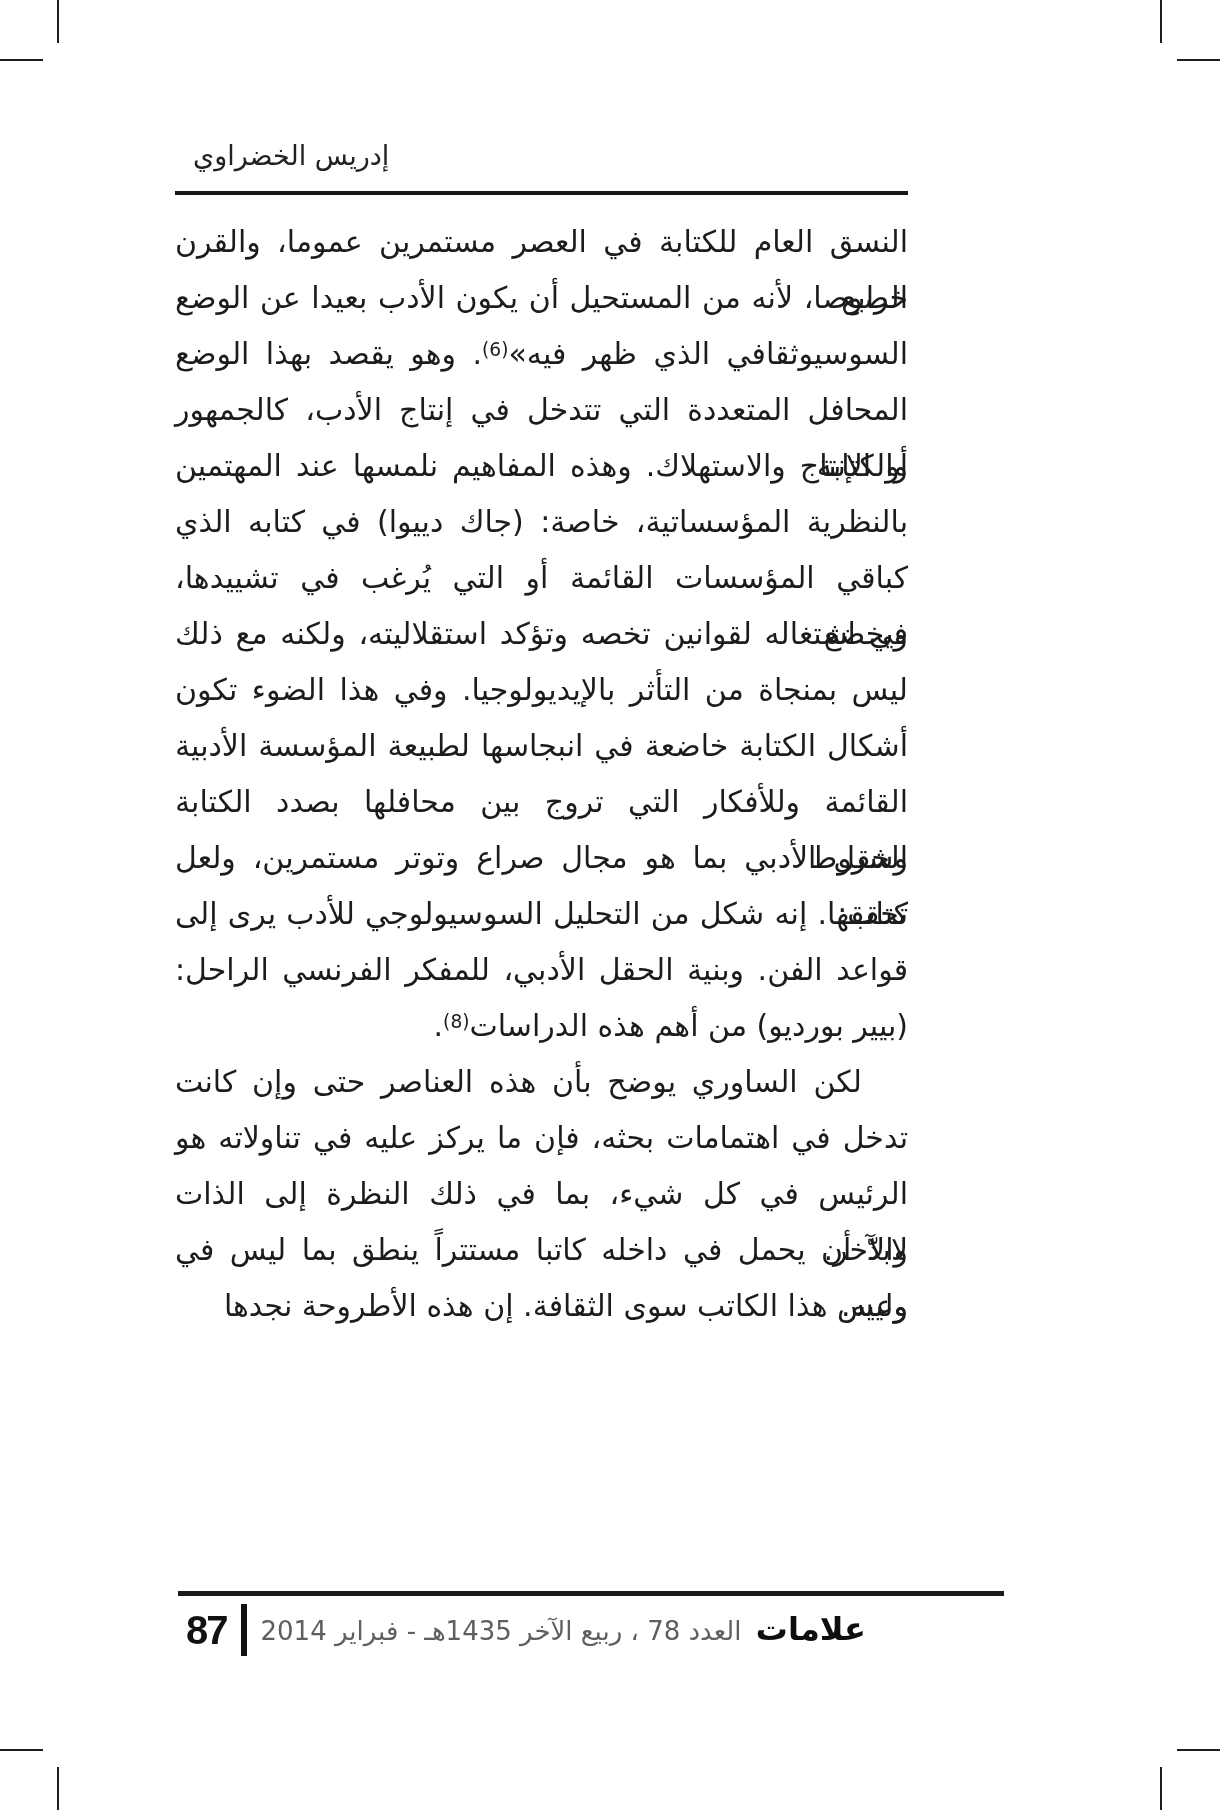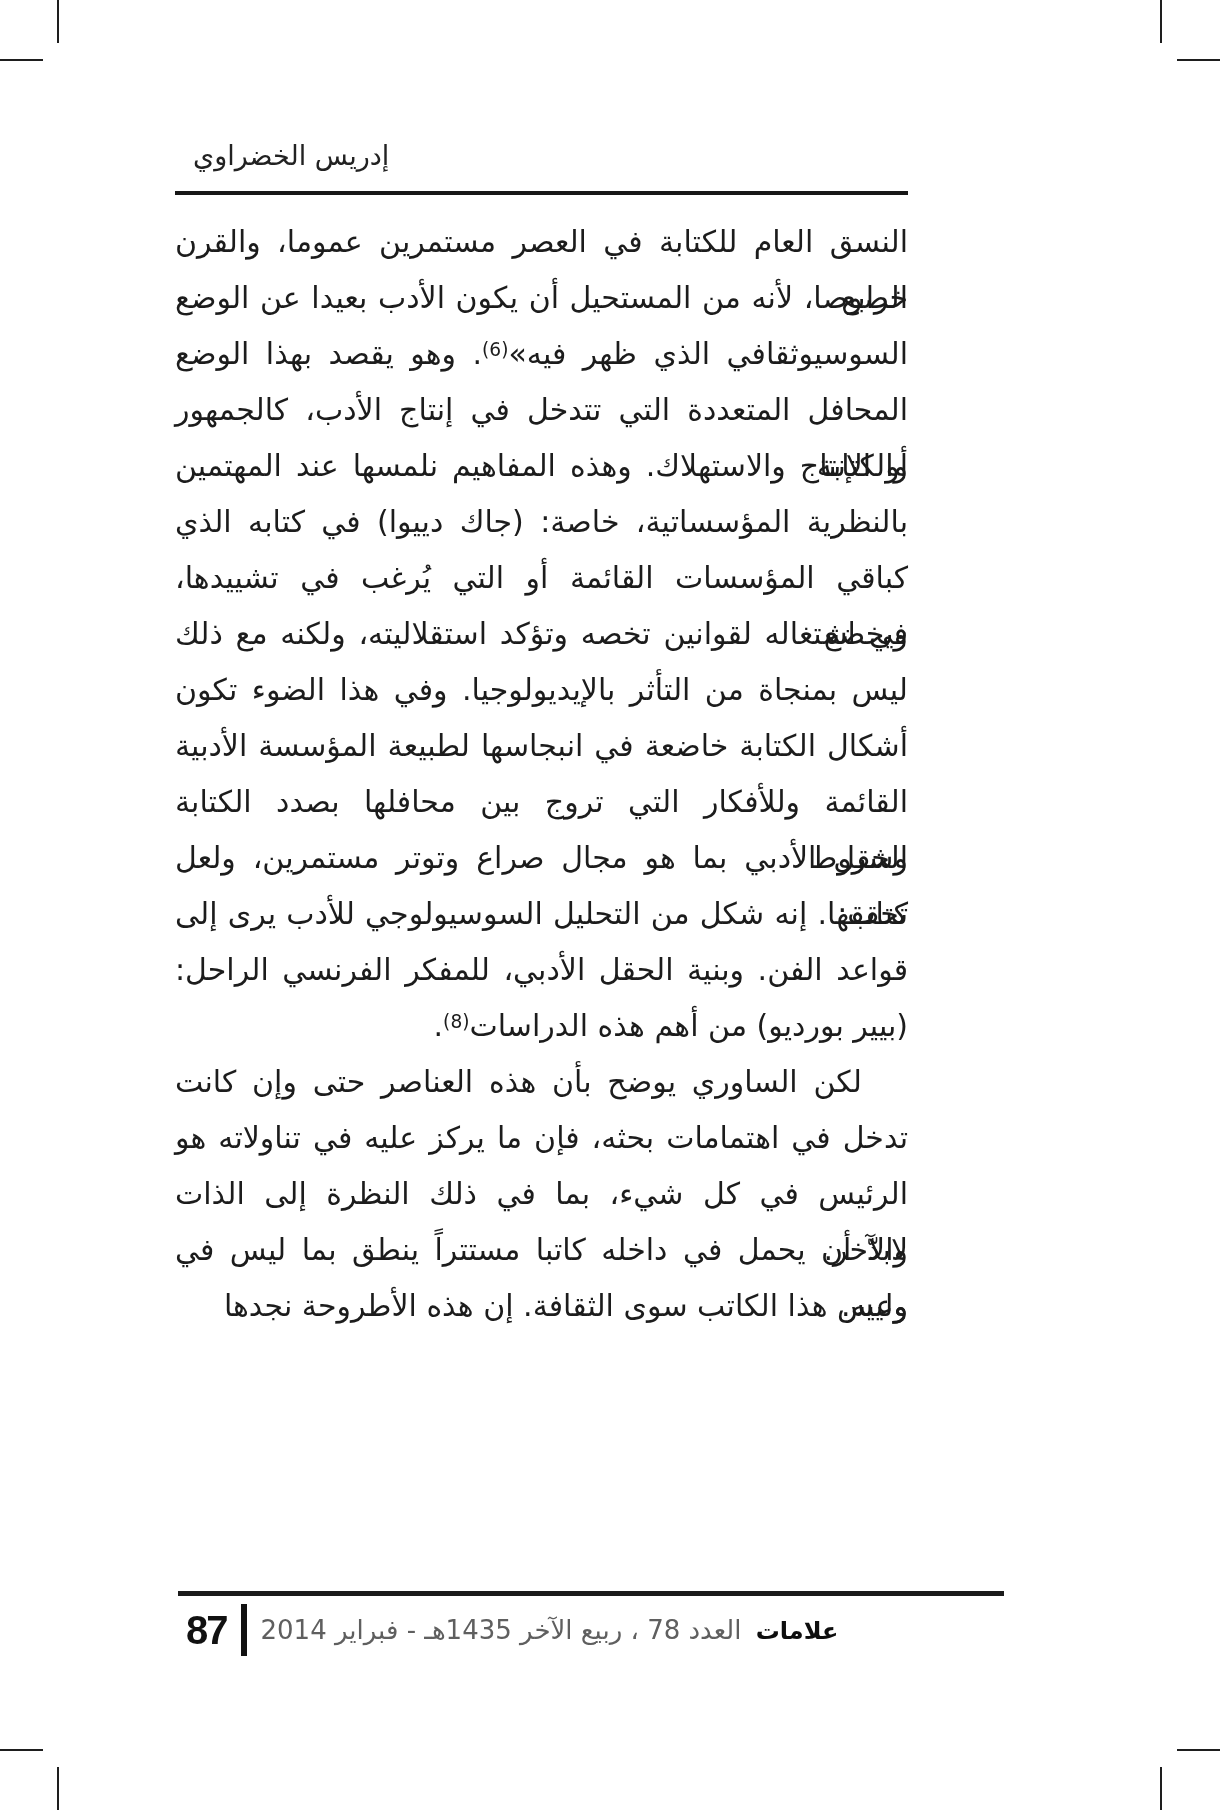--- a/index.html
+++ b/index.html
@@ -92,21 +92,21 @@
   .footer-meta{
     direction:rtl;text-align:left;
     flex:1;
     font-size:26px;line-height:60px;
     color:#5f5f5f;
     white-space:nowrap;
   }
   .journal-logo{
     color:#0e0e0e;
     font-weight:700;
-    font-size:24px;
+    font-size:32px;
     margin-left:6px;
   }
 </style>
 </head>
 <body>
 
 <div class="page">
 
   <div class="crop v tl-v"></div>
   <div class="crop h tl-h"></div>

